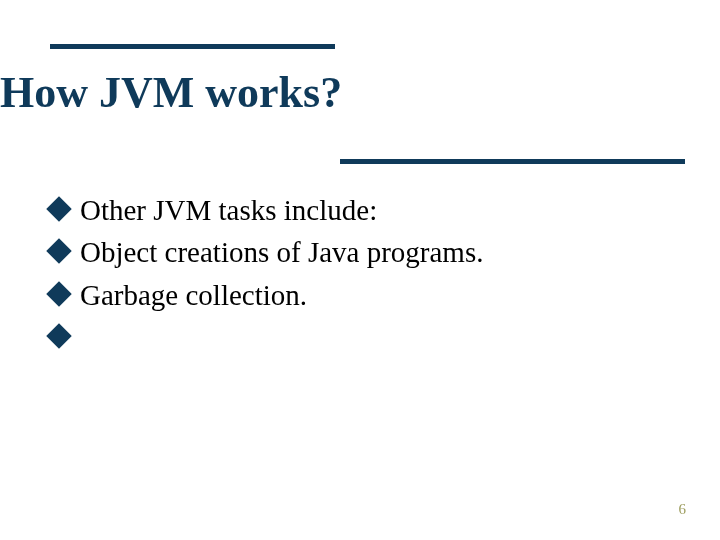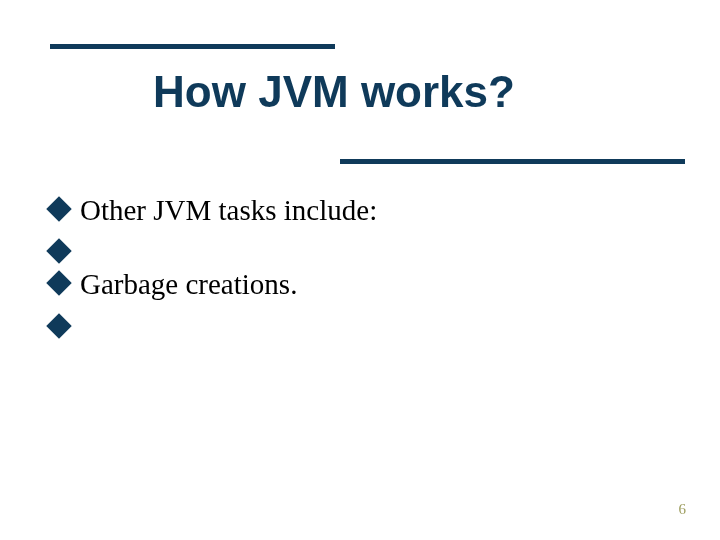--- a/index.html
+++ b/index.html
@@ -25,25 +25,24 @@
       left: 340px;
       width: 345px;
       height: 5px;
       background: #0f3a5a;
     }
     .title {
       position: absolute;
       top: 67px;
       left: 0;
       width: 668px;
-      text-align: center;
       font-size: 44px;
       font-weight: bold;
       color: #0f3a5a;
-      font-family: Liberation Sans, sans-serif;
+      font-family: Liberation Serif, serif;
     }
     .content {
       position: absolute;
       top: 192px;
       left: 50px;
       width: 620px;
     }
     .bullet-line {
       display: flex;
       align-items: flex-start;
@@ -82,23 +81,24 @@
 
 <div class="bottom-rule"></div>
 
 <div class="content">
   <div class="bullet-line">
     <div class="bullet-icon"></div>
     <div class="bullet-text">Other JVM tasks include:</div>
   </div>
   <div class="bullet-line">
     <div class="bullet-icon"></div>
+    <div class="bullet-text">Object creations of Java programs.</div>
   </div>
   <div class="bullet-line">
     <div class="bullet-icon"></div>
-    <div class="bullet-text">Garbage creations.</div>
+    <div class="bullet-text">Garbage collection.</div>
   </div>
   <div class="bullet-line">
     <div class="bullet-icon"></div>
   </div>
 </div>
 
 <div class="page-number">6</div>
 
 </body></html>

